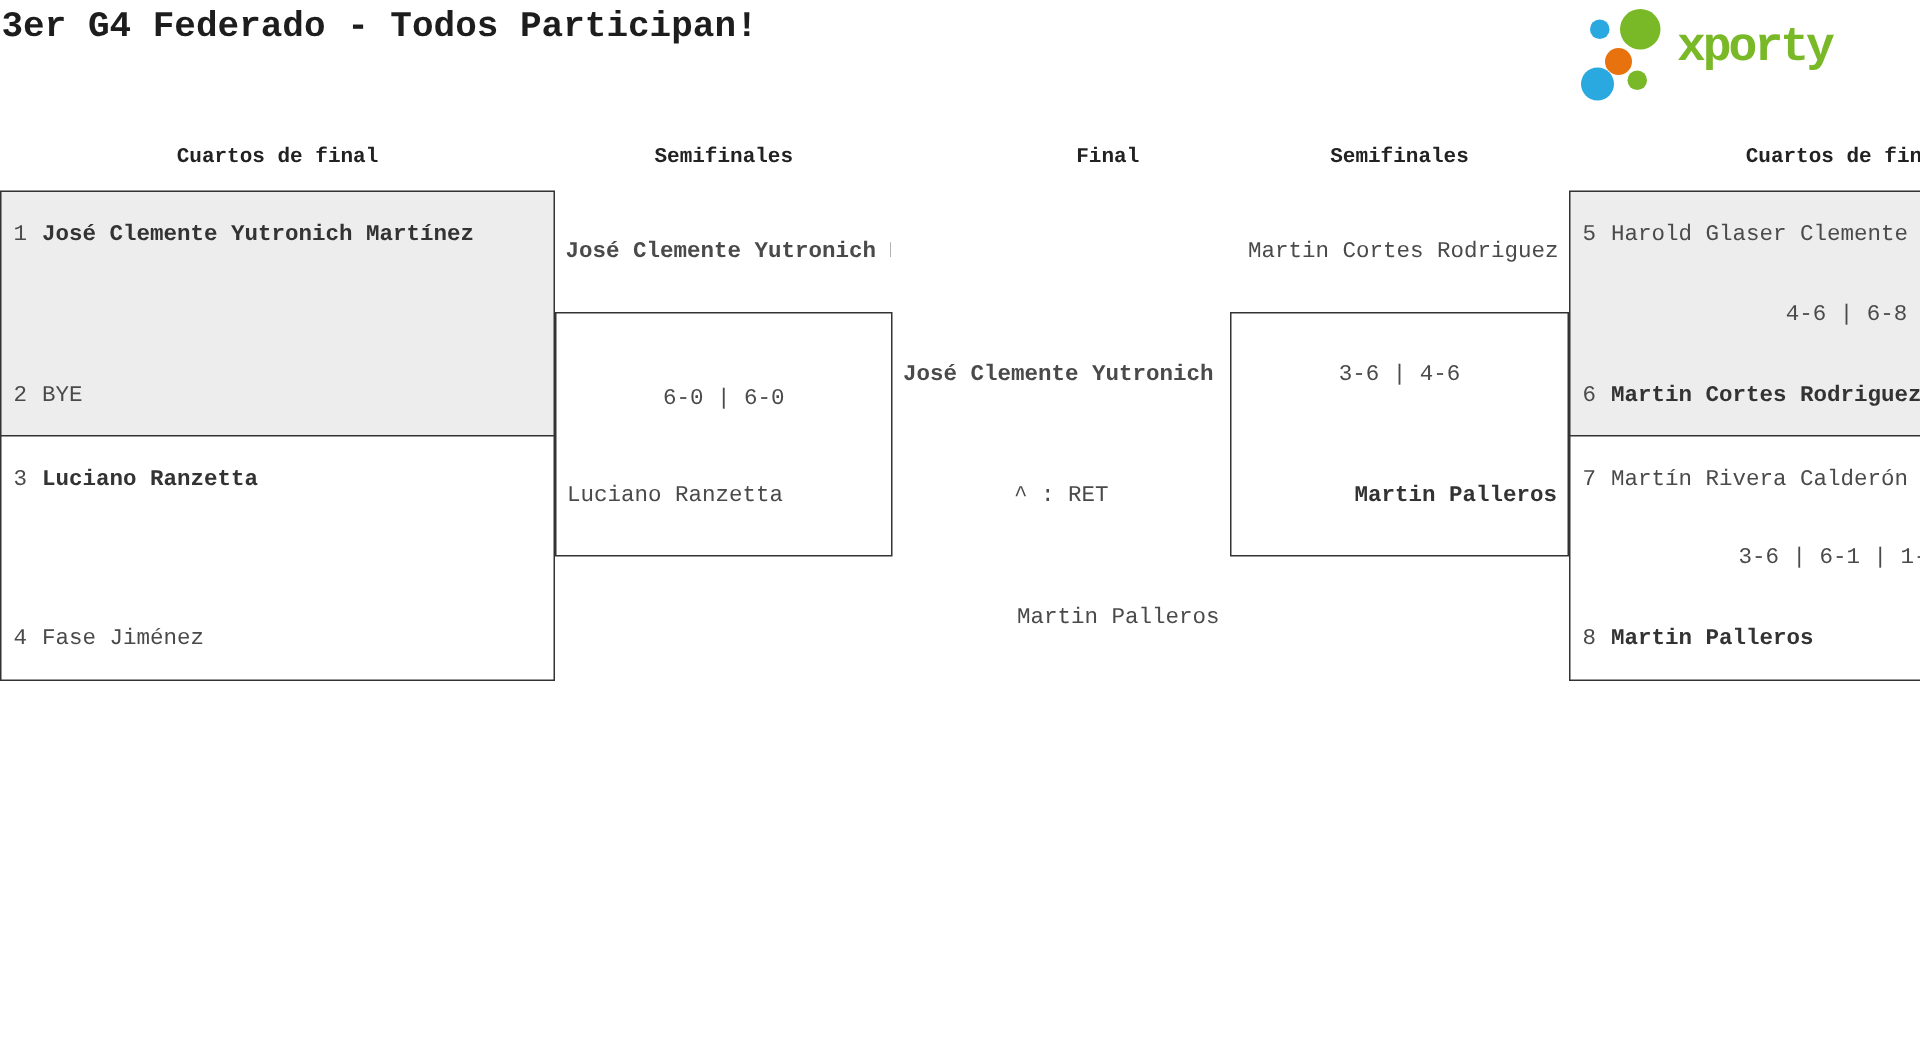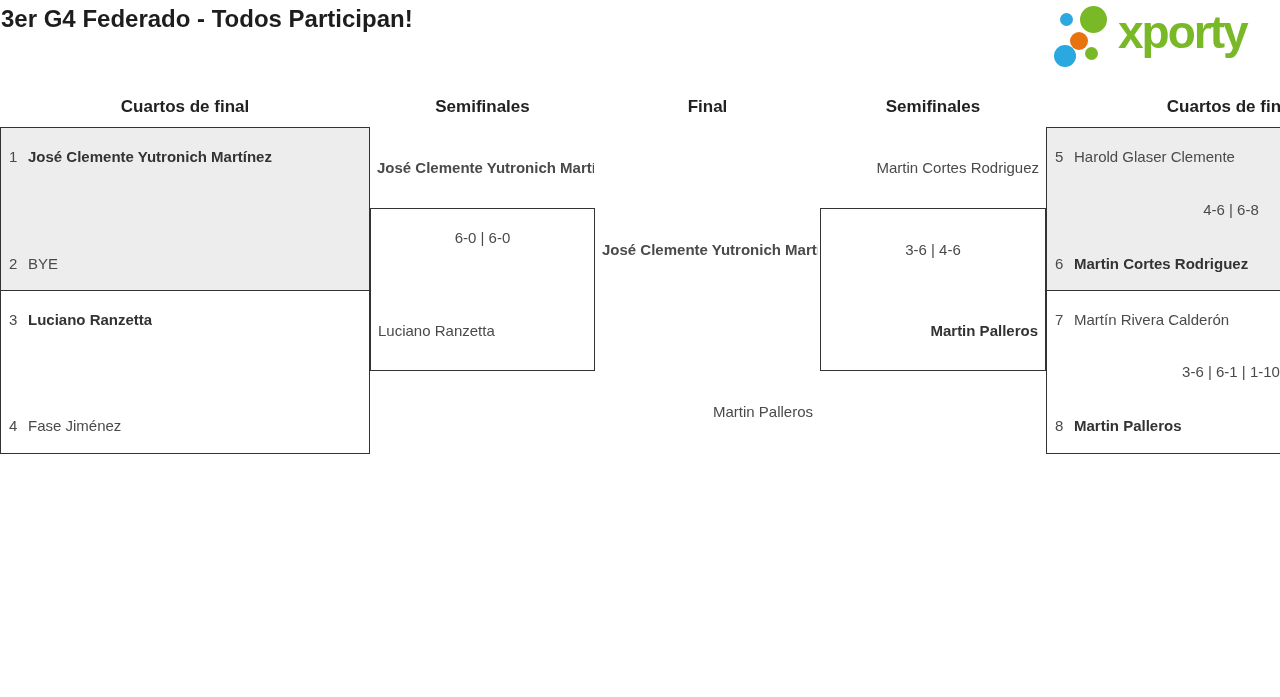--- a/index.html
+++ b/index.html
@@ -3,21 +3,21 @@
 <meta charset="utf-8">
 <style>
   * { margin: 0; padding: 0; box-sizing: border-box; }
   html, body { background: #ffffff; }
   .page {
     position: relative;
     width: 1280px;
     height: 697px;
     overflow: hidden;
     background: #ffffff;
-    font-family: Liberation Sans, sans-serif;
+    font-family: Liberation Mono, monospace;
     color: #3d3d3d;
   }
   .title-line {
     position: absolute;
     left: 1px;
     font-size: 24px;
     font-weight: 700;
     color: #1d1d1d;
     letter-spacing: 0;
     white-space: nowrap;
@@ -25,31 +25,31 @@
   .title-1 { top: 5px; }
   .title-2 { top: 38px; }
 
   
   .logo { position: absolute; top: 0; left: 0; width: 100%; height: 80px; }
   .dot { position: absolute; border-radius: 50%; }
   .logo-word {
     position: absolute;
     left: 1118px;
     top: 6px;
-    font-size: 46px;
+    font-size: 32px;
     font-weight: 800;
     letter-spacing: -2px;
     line-height: 52px;
   }
 
   .round-header {
     position: absolute;
     top: 97px;
     height: 22px;
-    font-size: 17px;
+    font-size: 14px;
     font-weight: 700;
     color: #222;
     text-align: center;
     white-space: nowrap;
   }
 
   .match-box {
     position: absolute;
     border: 1px solid #333;
     background: #ffffff;
@@ -113,21 +113,21 @@
     <div class="dot" style="left:1060px; top:13px; width:13px; height:13px; background:#29a9e0;"></div>
     <div class="dot" style="left:1080px; top:6px; width:27px; height:27px; background:#79b928;"></div>
     <div class="dot" style="left:1070px; top:32px; width:18px; height:18px; background:#e8730e;"></div>
     <div class="dot" style="left:1054px; top:45px; width:22px; height:22px; background:#29a9e0;"></div>
     <div class="dot" style="left:1085px; top:47px; width:13px; height:13px; background:#79b928;"></div>
     <div class="logo-word" style="color:#79b928;">xporty</div>
   </div>
 
   <div class="round-header" style="left:0; width:370px;">Cuartos de final</div>
   <div class="round-header" style="left:370px; width:225px;">Semifinales</div>
-  <div class="round-header" style="left:595px; width:225px;">Final</div>
+  <div class="round-header" style="left:626px; width:225px;">Final</div>
   <div class="round-header" style="left:820px; width:226px;">Semifinales</div>
   <div class="round-header" style="left:1046px; width:370px;">Cuartos de final</div>
 
   <div class="match-box shaded" style="left:0; top:127px; width:370px; height:164px;">
     <div class="row pad-left" style="top:20px;">
       <span class="seed">1</span>
       <span class="player winner">José Clemente Yutronich Martínez</span>
     </div>
     <div class="row pad-left" style="top:127px;">
       <span class="seed">2</span>
@@ -141,27 +141,28 @@
       <span class="player winner">Luciano Ranzetta</span>
     </div>
     <div class="row pad-left" style="top:126px;">
       <span class="seed">4</span>
       <span class="player">Fase Jiménez</span>
     </div>
   </div>
 
   <div class="float-name winner" style="left:377px; top:159px; width:217px;">José Clemente Yutronich Martínez</div>
   <div class="match-box" style="left:370px; top:208px; width:225px; height:163px;">
-    <div class="score-row" style="top:20px;">6-0 | 6-0</div>
+    <div class="score-row" style="top:48px;">6-0 | 6-0</div>
     <div class="row" style="top:113px; padding-left:7px;">
       <span class="player">Luciano Ranzetta</span>
     </div>
   </div>
 
   <div class="float-name winner" style="left:602px; top:241px; width:216px;">José Clemente Yutronich Martínez</div>
+  <div class="score-row" style="left:595px; top:322px; width:225px;">^ : RET</div>
   <div class="float-name align-right" style="left:595px; top:403px; width:218px;">Martin Palleros</div>
 
   <div class="float-name align-right" style="left:820px; top:159px; width:219px;">Martin Cortes Rodriguez</div>
   <div class="match-box" style="left:820px; top:208px; width:226px; height:163px;">
     <div class="score-row" style="top:32px;">3-6 | 4-6</div>
     <div class="row" style="top:113px; padding-right:7px; justify-content:flex-end;">
       <span class="player winner">Martin Palleros</span>
     </div>
   </div>
 

